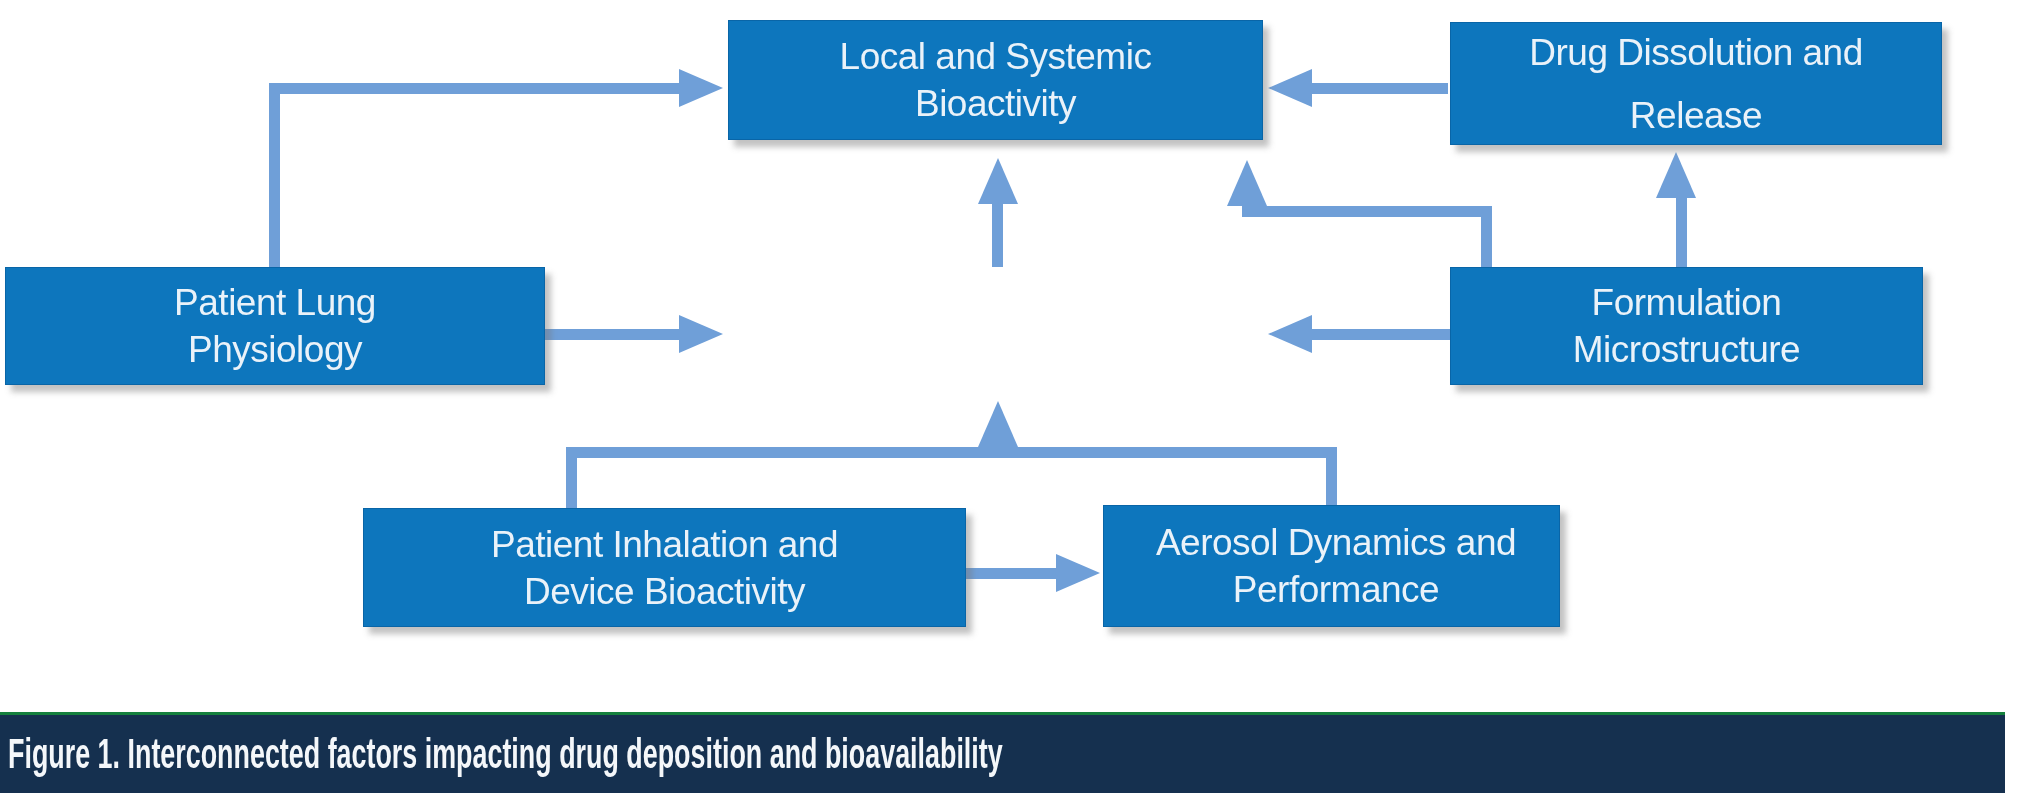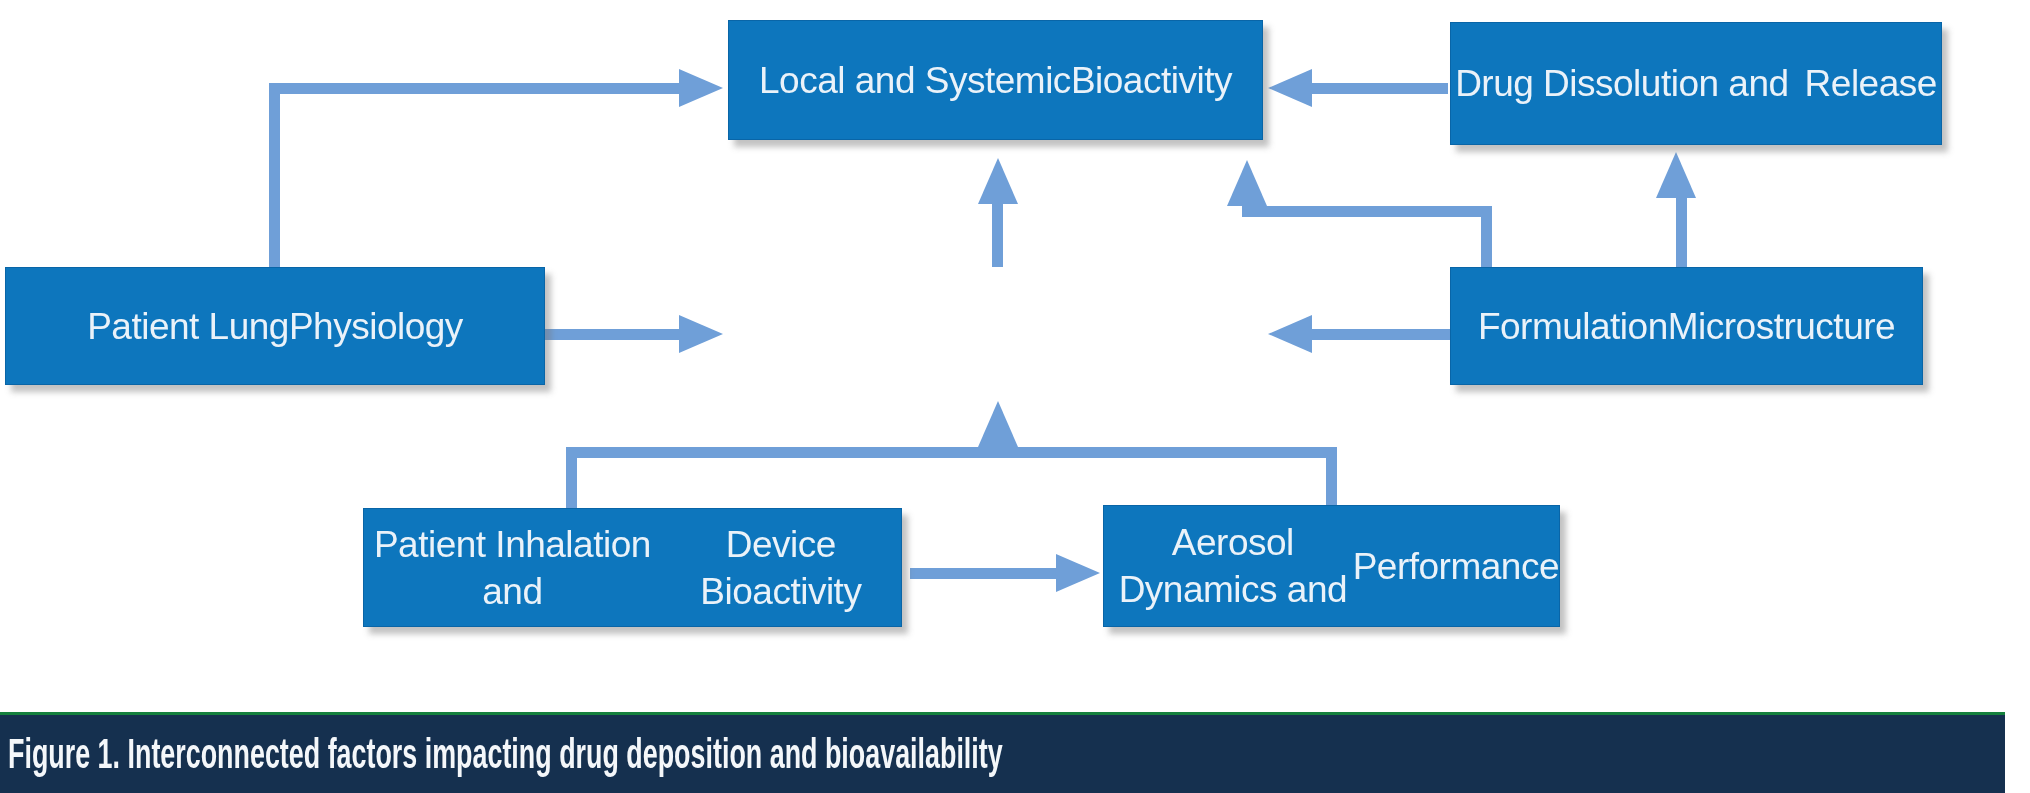--- a/index.html
+++ b/index.html
@@ -14,21 +14,21 @@
     position:relative;
     width:2030px;height:793px;
     background:#ffffff;
     font-family:"Liberation Sans", sans-serif;
     overflow:hidden;
   }
   .node{
     position:absolute;
     background:var(--node);
     color:var(--node-text);
-    display:flex;
+    display:flex;flex-direction:column;
     align-items:center;justify-content:center;
     text-align:center;
     font-size:37px;
     line-height:47px;
     letter-spacing:-0.5px;
     box-shadow:6px 7px 6px rgba(120,120,120,0.45);
     border:1px solid rgba(8,88,150,0.55);
     box-sizing:border-box;
   }
   .bar{position:absolute;background:var(--arrow);}
@@ -104,21 +104,21 @@
     <span>Patient Lung</span>
     <span>Physiology</span>
   </div>
 
 
   <div class="node" style="left:1450px;top:267px;width:473px;height:118px;">
     <span>Formulation</span>
     <span>Microstructure</span>
   </div>
 
-  <div class="node" style="left:363px;top:508px;width:539px;height:119px;">
+  <div class="node" style="left:363px;top:508px;width:603px;height:119px;">
     <span>Patient Inhalation and</span>
     <span>Device Bioactivity</span>
   </div>
 
   <div class="node" style="left:1103px;top:505px;width:457px;height:122px;padding-left:9px;">
     <span>Aerosol Dynamics and</span>
     <span>Performance</span>
   </div>
 
   <div id="caption-bar">

